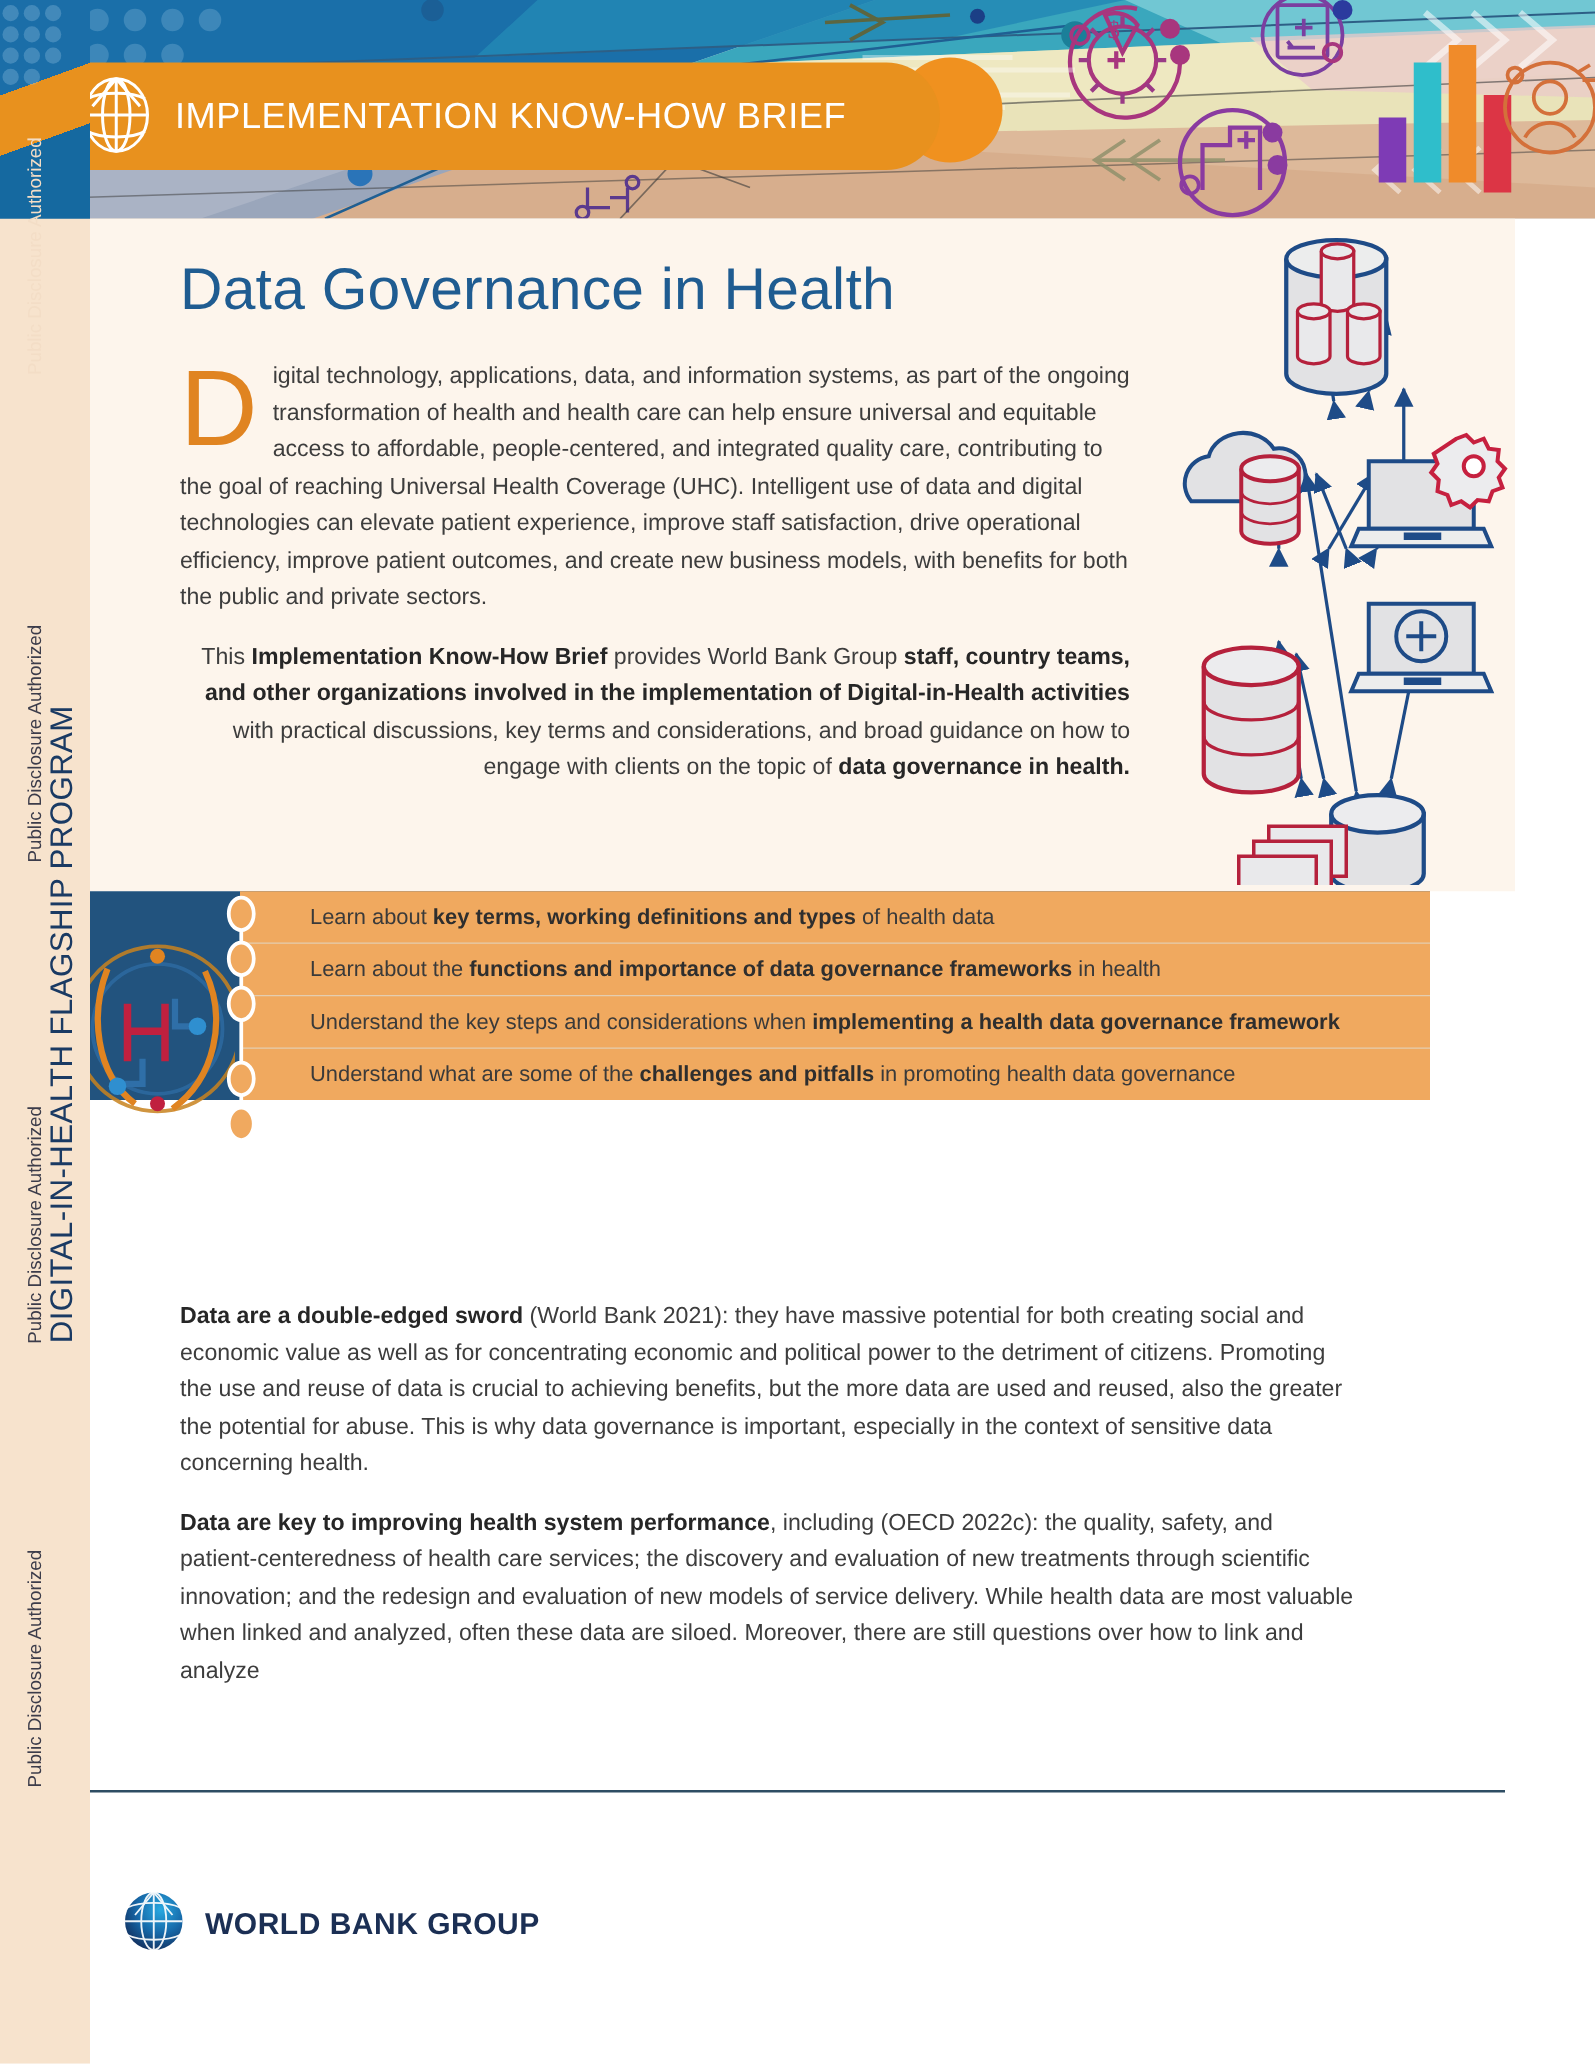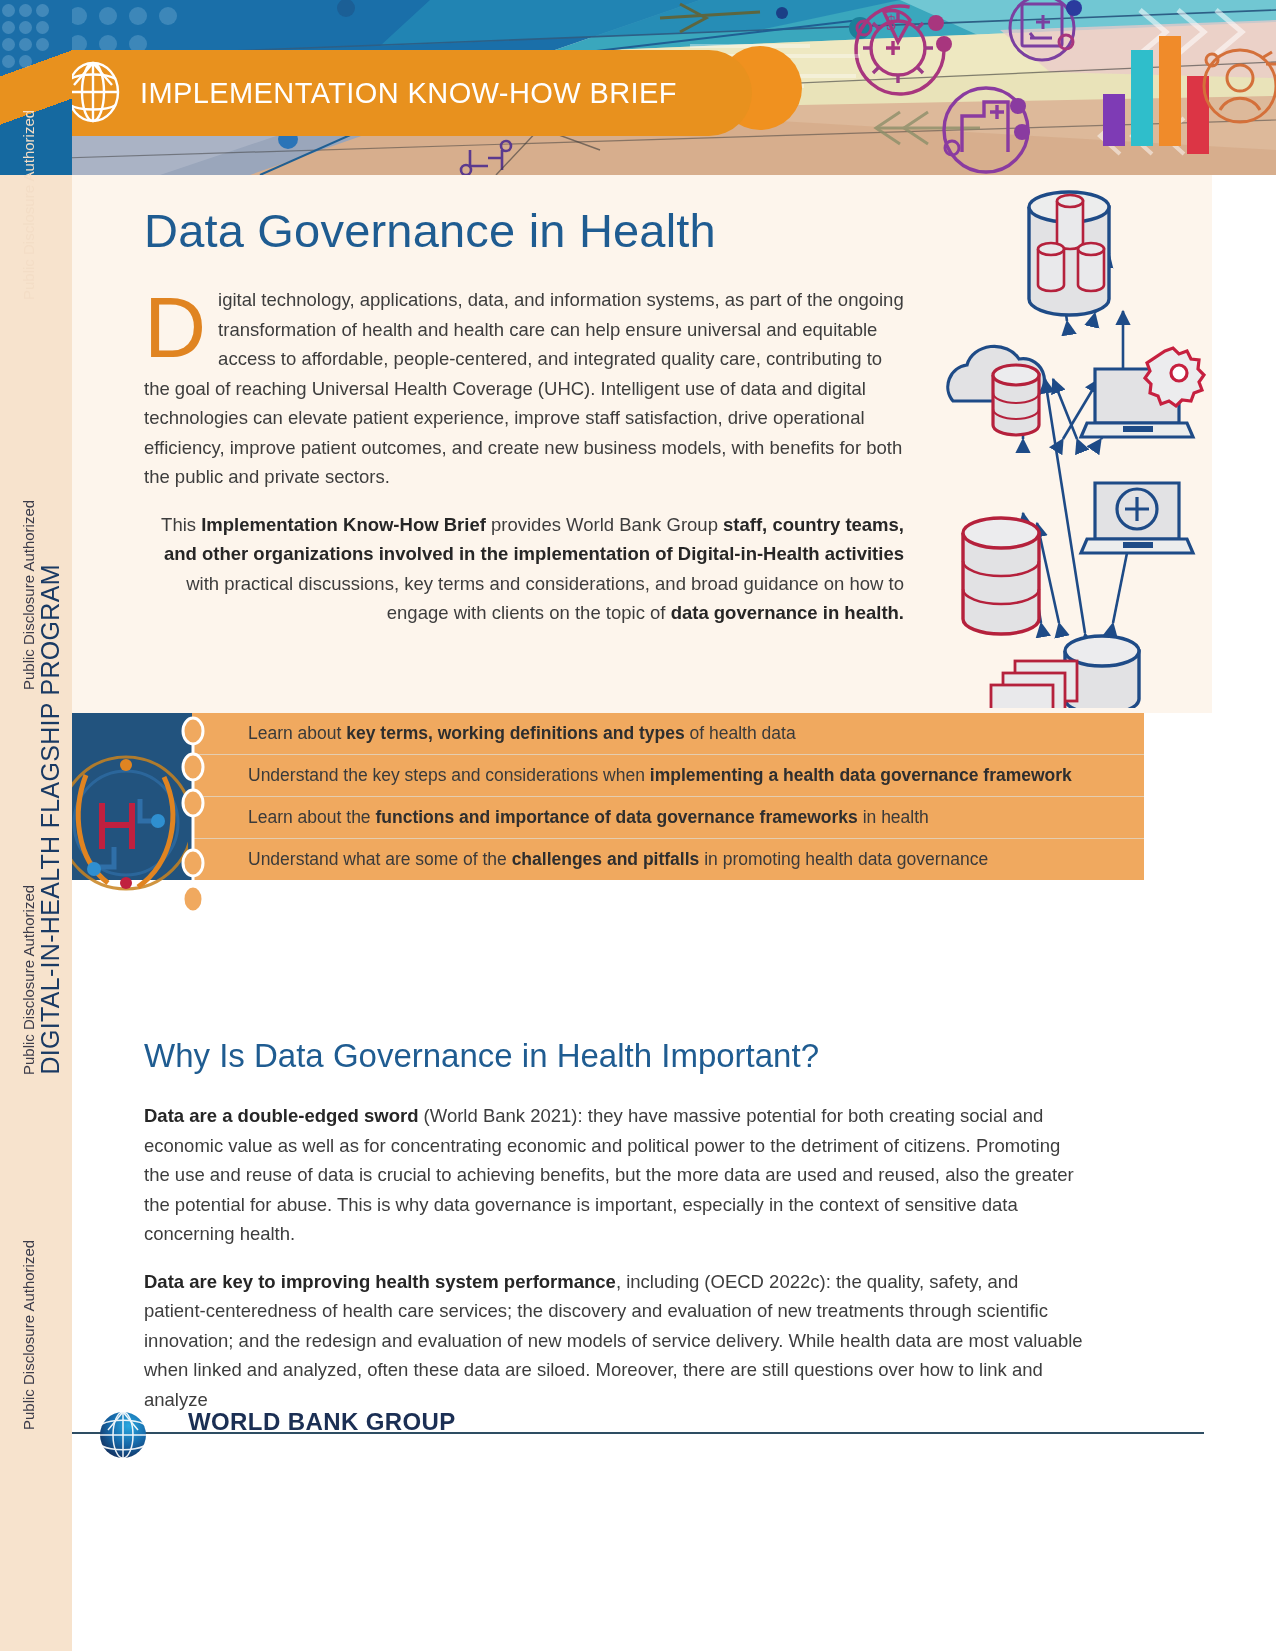--- a/index.html
+++ b/index.html
@@ -129,21 +129,21 @@
   .sec2 { position: absolute; left: 72px; top: 862px; width: 940px; }
   .sec2 h2 {
     font-size: 33px; color:#1f5c91; font-weight:400; margin-bottom: 26px;
   }
 
   
   .footer-rule {
     position:absolute; left: 72px; top: 1432px; width: 1132px; height: 2px;
     background:#2e4d63; z-index: 4;
   }
-  .footer { position:absolute; left: 96px; top: 1408px; display:flex; z-index:4;gap:24px;}
+  .footer { position:absolute; left: 96px; top: 1510px; display:flex; align-items:center; z-index:4;}
   .wb-name {
     margin-left: 14px; font-size: 24px; font-weight: 700; color:#1b2f54;
     letter-spacing: .4px;
   }
 </style>
 </head>
 <body>
 
 <div class="page">
 
@@ -442,24 +442,24 @@
               <circle cx="58" cy="176" r="6" fill="#c0203f" stroke="none"></circle>
             </g>
           </svg>
         </div>
 
         <div class="callout-list">
           <div class="c-item">
             <span class="c-text"><span>Learn about </span><b>key terms, working definitions and types</b><span> of health data</span></span>
           </div>
           <div class="c-item">
-            <span class="c-text"><span>Understand the key steps and considerations when </span><b>implementing a health data governance framework</b><span></span></span>
+            <span class="c-text"><span>Learn about the </span><b>functions and importance of data governance frameworks</b><span> in health</span></span>
           </div>
           <div class="c-item">
-            <span class="c-text"><span>Learn about the </span><b>functions and importance of data governance frameworks</b><span> in health</span></span>
+            <span class="c-text"><span>Understand the key steps and considerations when </span><b>implementing a health data governance framework</b><span></span></span>
           </div>
           <div class="c-item">
             <span class="c-text"><span>Understand what are some of the </span><b>challenges and pitfalls</b><span> in promoting health data governance</span></span>
           </div>
         </div>
 
         <div class="bullets">
           <svg width="34" height="300" viewBox="0 0 34 300">
             <line x1="17" y1="18" x2="17" y2="258" stroke="#ffffff" stroke-width="3"></line>
             <g fill="#f0a95f" stroke="#ffffff" stroke-width="3">
@@ -468,21 +468,20 @@
               <ellipse cx="17" cy="90" rx="10" ry="13"></ellipse>
               <ellipse cx="17" cy="150" rx="10" ry="13"></ellipse>
               <ellipse cx="17" cy="186" rx="10" ry="13"></ellipse>
             </g>
           </svg>
         </div>
       </div>
     </div>
 
     <div class="sec2">
-      <h2>Why Is Data Governance in Health Important?</h2>
       <p class="body">
         <b>Data are a double-edged sword</b><span> (World Bank 2021): they have massive potential for both creating social and economic value as well as for concentrating economic and political power to the detriment of citizens. Promoting the use and reuse of data is crucial to achieving benefits, but the more data are used and reused, also the greater the potential for abuse. This is why data governance is important, especially in the context of sensitive data concerning health.</span>
       </p>
       <p class="body" style="">
         <b>Data are key to improving health system performance</b><span>, including (OECD 2022c): the quality, safety, and patient-centeredness of health care services; the discovery and evaluation of new treatments through scientific innovation; and the redesign and evaluation of new models of service delivery. While health data are most valuable when linked and analyzed, often these data are siloed. Moreover, there are still questions over how to link and analyze</span>
       </p>
     </div>
   </div>
 
   <div class="footer-rule"></div>

